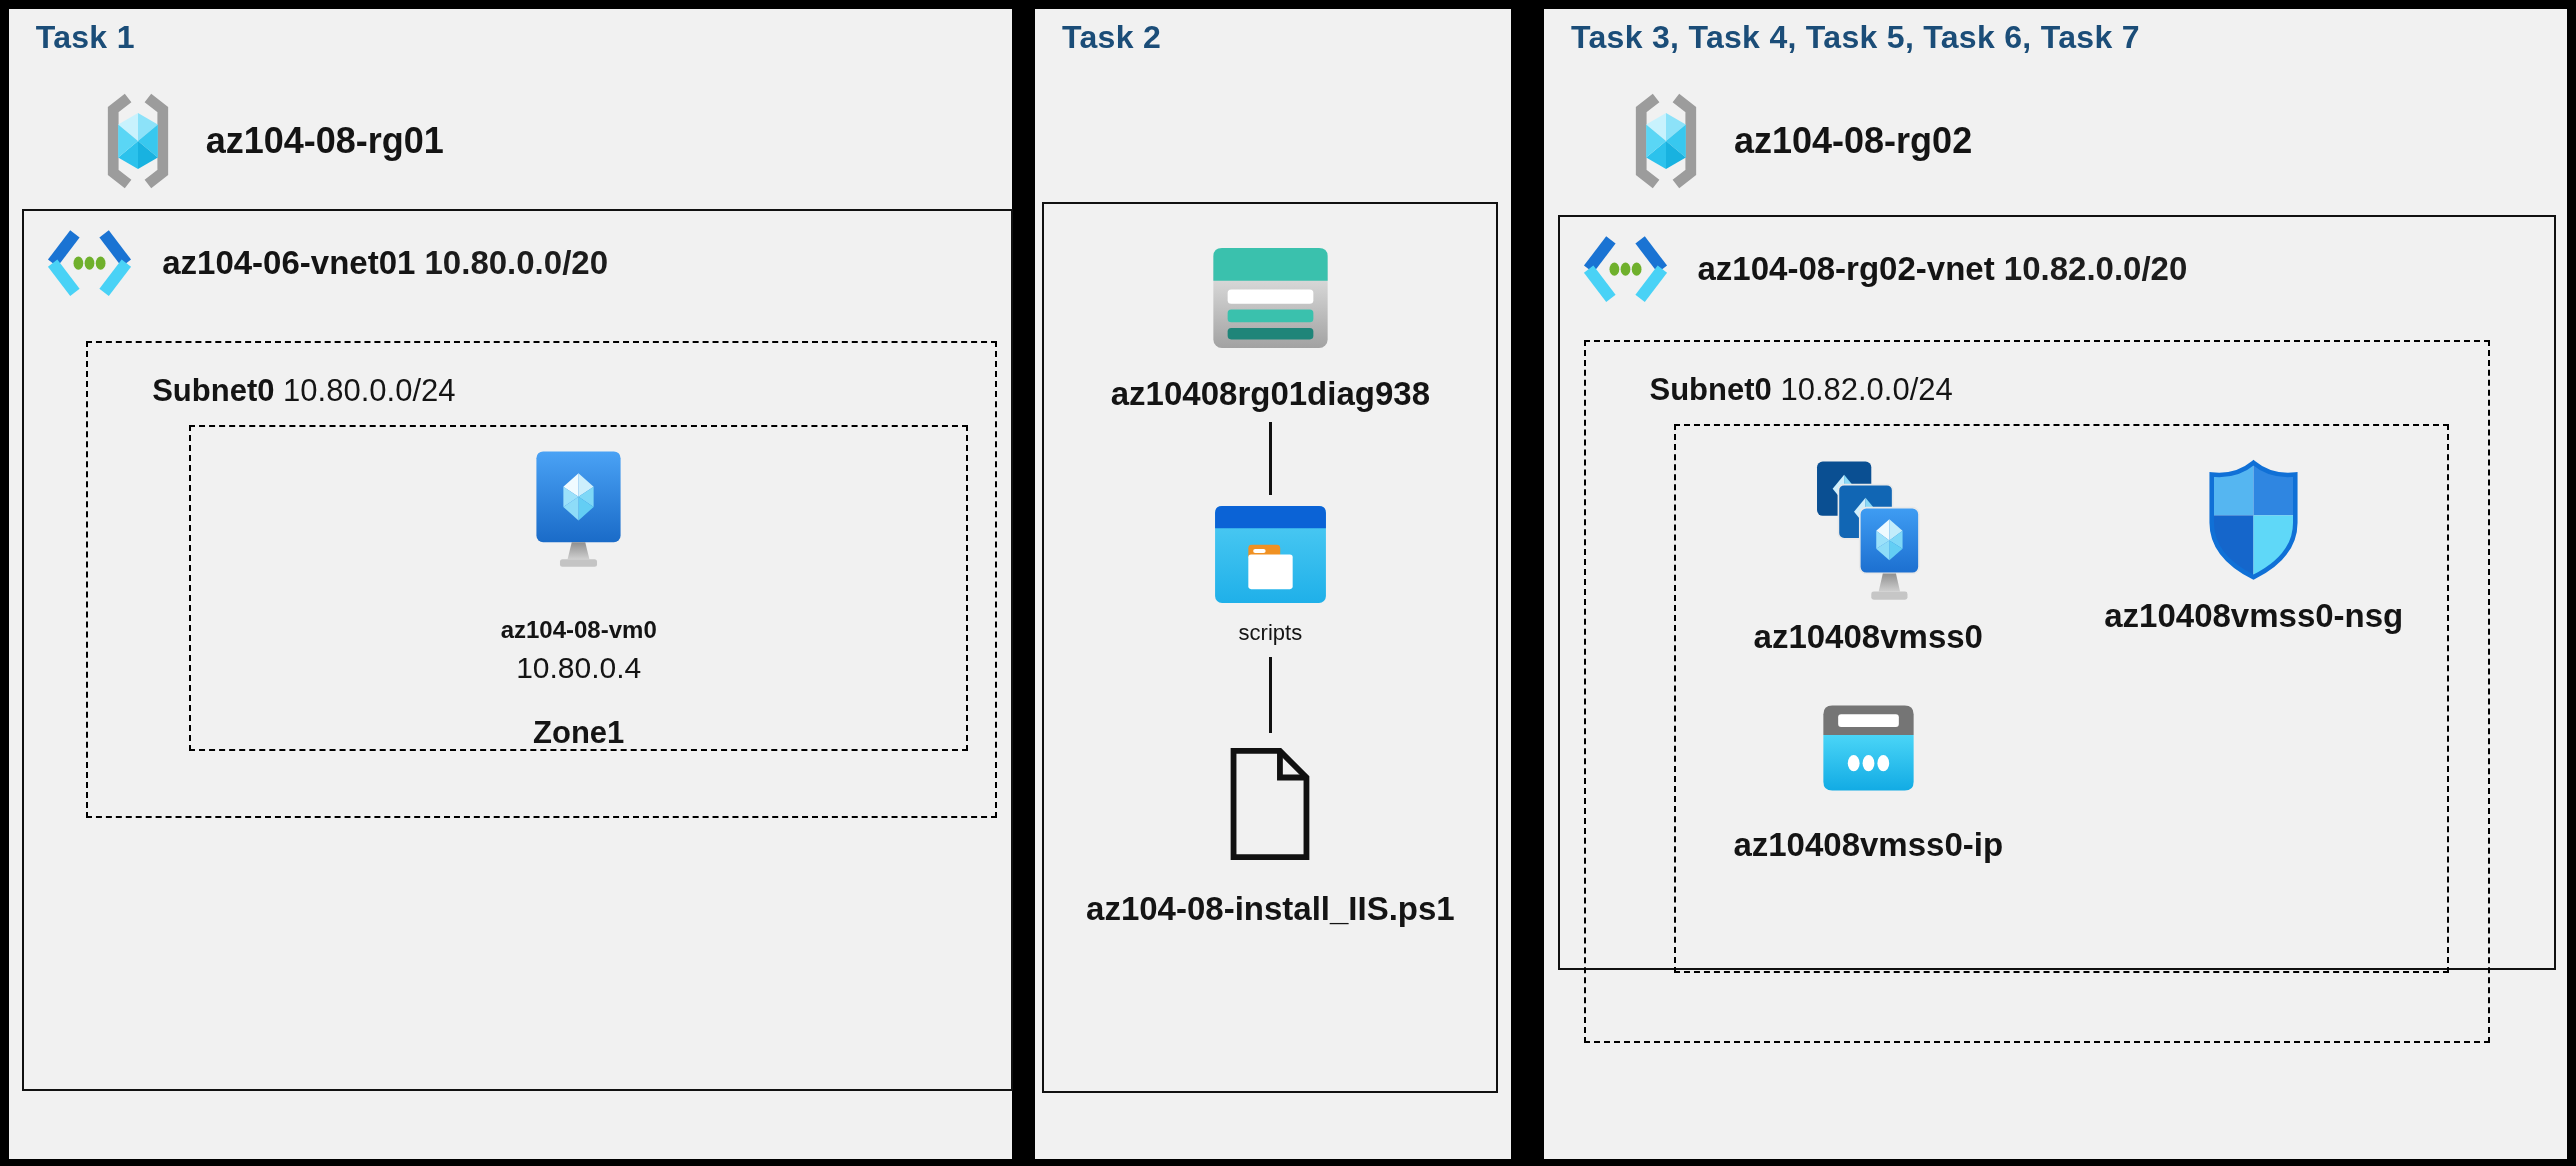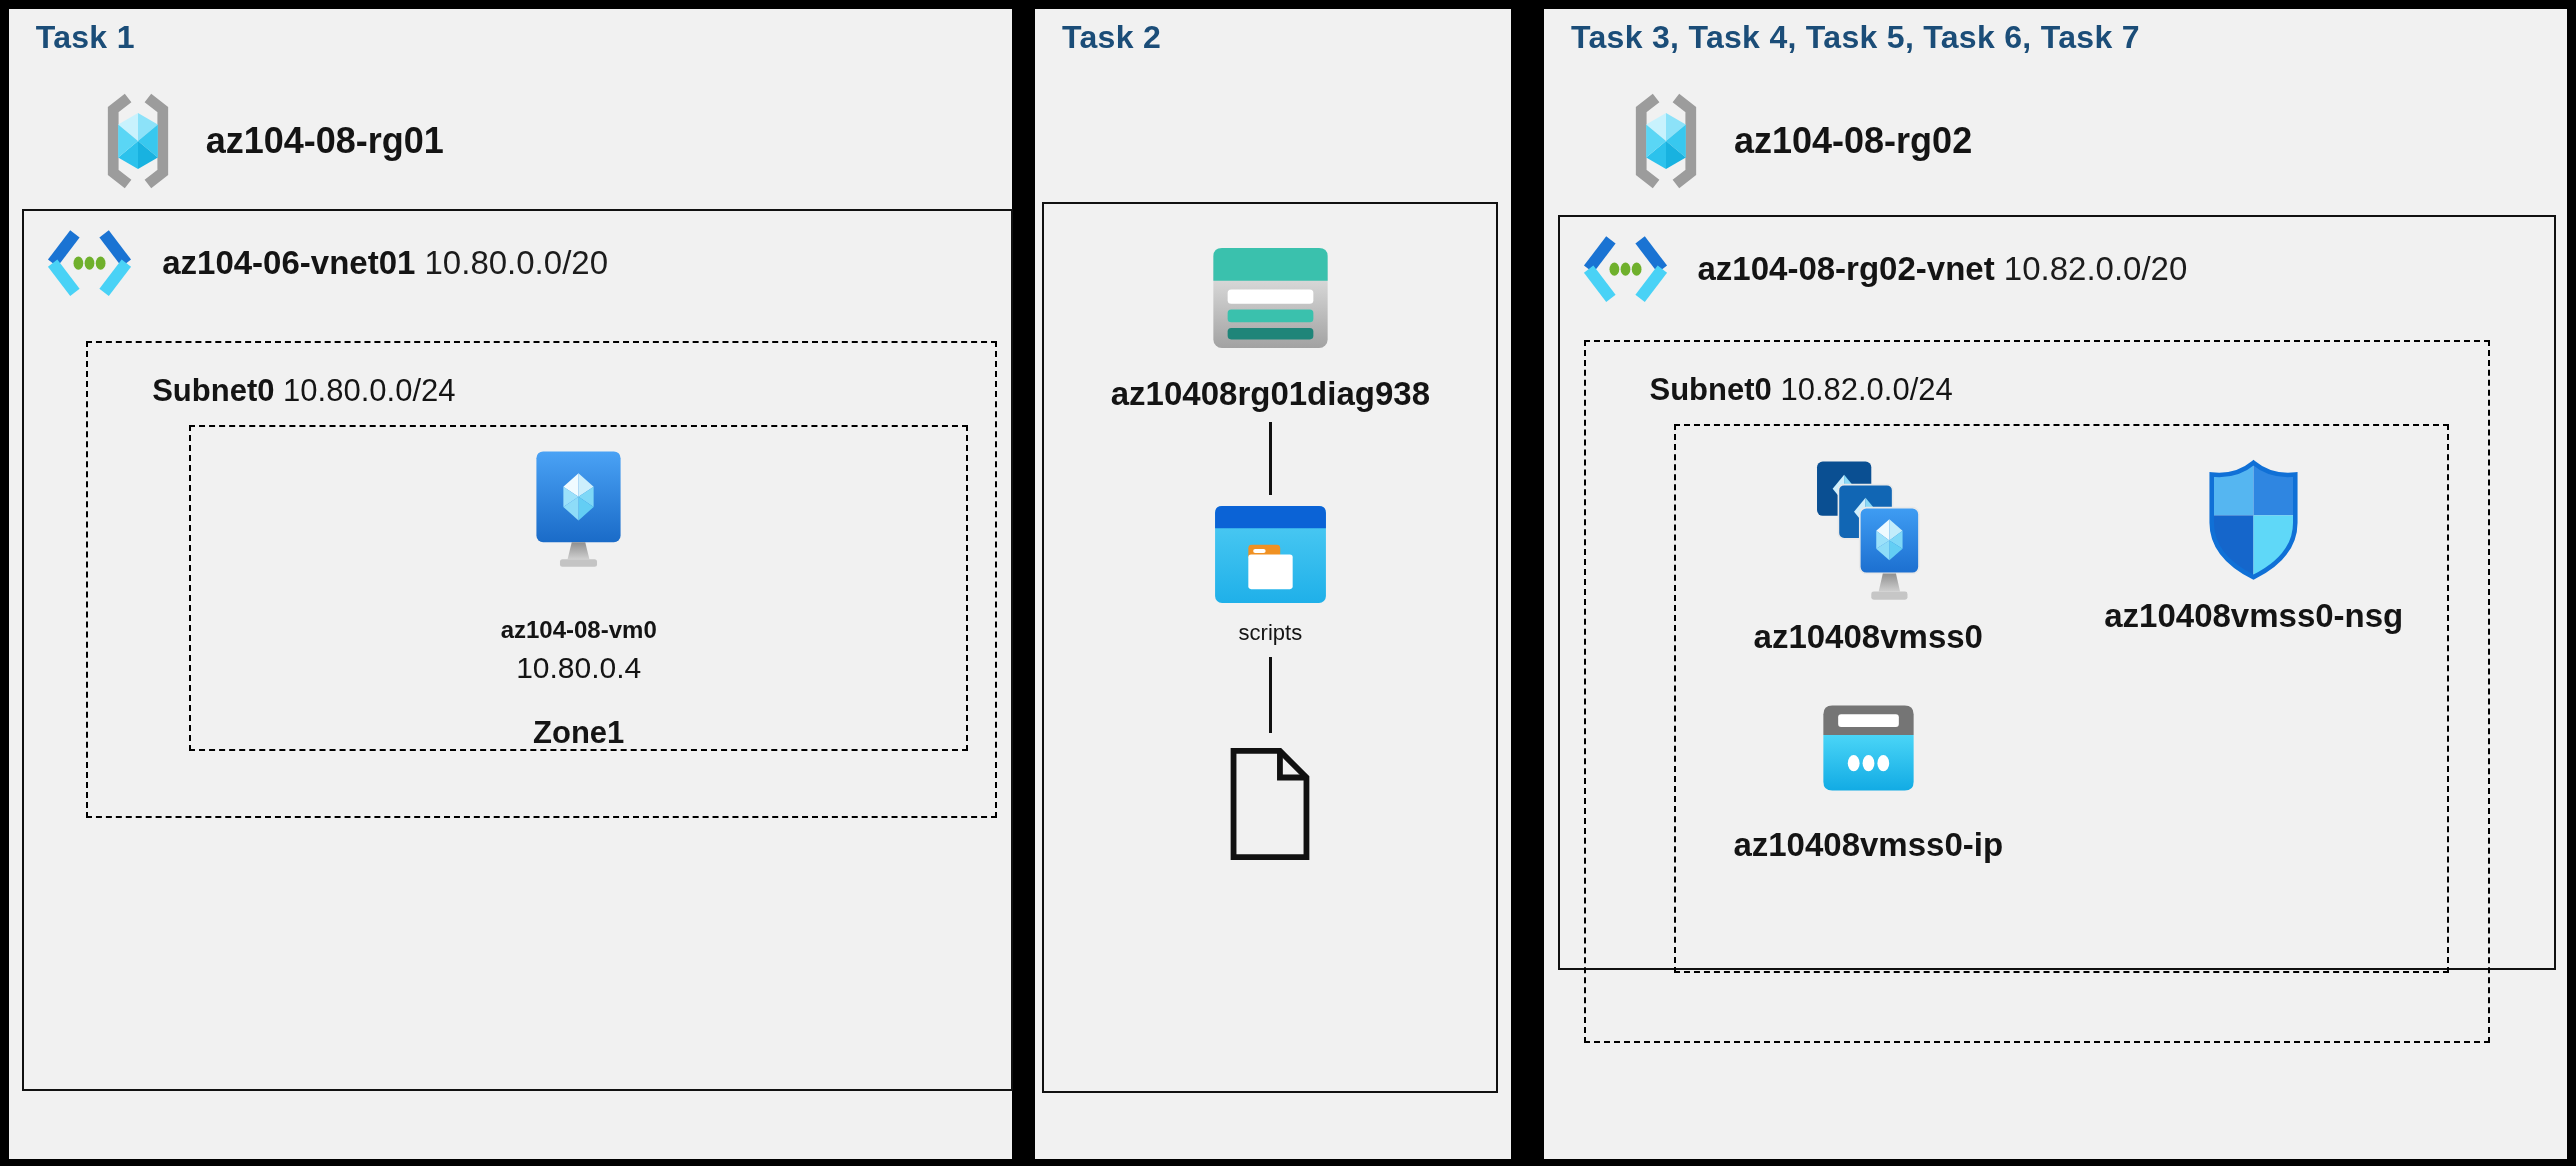--- a/index.html
+++ b/index.html
@@ -31,21 +31,21 @@
   .vnet-box { position: absolute; border: 2px solid #111; }
   .panel-1 .vnet-box { left: 13.5px; top: 200px; width: 991px; height: 882px; }
   .panel-3 .vnet-box { left: 13.5px; top: 206px; width: 998px; height: 755px; }
 
   .vnet-header {
     position: absolute; left: 20px; top: 16px;
     display: flex; align-items: center; gap: 27px;
   }
   .vnet-label { font-size: 33px; white-space: nowrap; }
   .vnet-label .name { font-weight: bold; }
-  .vnet-label .cidr { font-weight: normal; color: #1c1c1c; }
+  .vnet-label .cidr { font-weight: bold; color: #1c1c1c; }
 
   .subnet-box { position: absolute; border: 2px dashed #000; }
   .panel-1 .subnet-box { left: 62px;  top: 130px; width: 911px; height: 477px; }
   .panel-3 .subnet-box { left: 24px;  top: 123px; width: 906px; height: 703px; }
 
   .subnet-label {
     position: absolute; left: 64px; top: 30px;
     font-size: 31px; white-space: nowrap;
   }
   .subnet-label .name { font-weight: bold; }
@@ -213,20 +213,21 @@
       <div class="scripts-label">scripts</div>
 
       <div class="vline vline-2"></div>
 
       <div class="file-icon-wrap">
         <svg width="90" height="116" viewBox="0 0 108 140">
           <path d="M10,6 H66 L98,38 V134 H10 Z" fill="#f1f1f1" stroke="#111" stroke-width="7" stroke-linejoin="miter"></path>
           <path d="M66,6 V38 H98" fill="none" stroke="#111" stroke-width="7"></path>
         </svg>
       </div>
+      <div class="file-label">az104-08-install_IIS.ps1</div>
     </div>
   </div>
 
   <div class="panel panel-3">
     <div class="task-title">Task 3, Task 4, Task 5, Task 6, Task 7</div>
 
     <div class="rg-header">
       <svg width="76" height="100" viewBox="0 0 92 120">
         <path d="M34,8 L16,22 L16,98 L34,112" fill="none" stroke="#9c9c9c" stroke-width="13"></path>
         <path d="M58,8 L76,22 L76,98 L58,112" fill="none" stroke="#9c9c9c" stroke-width="13"></path>

